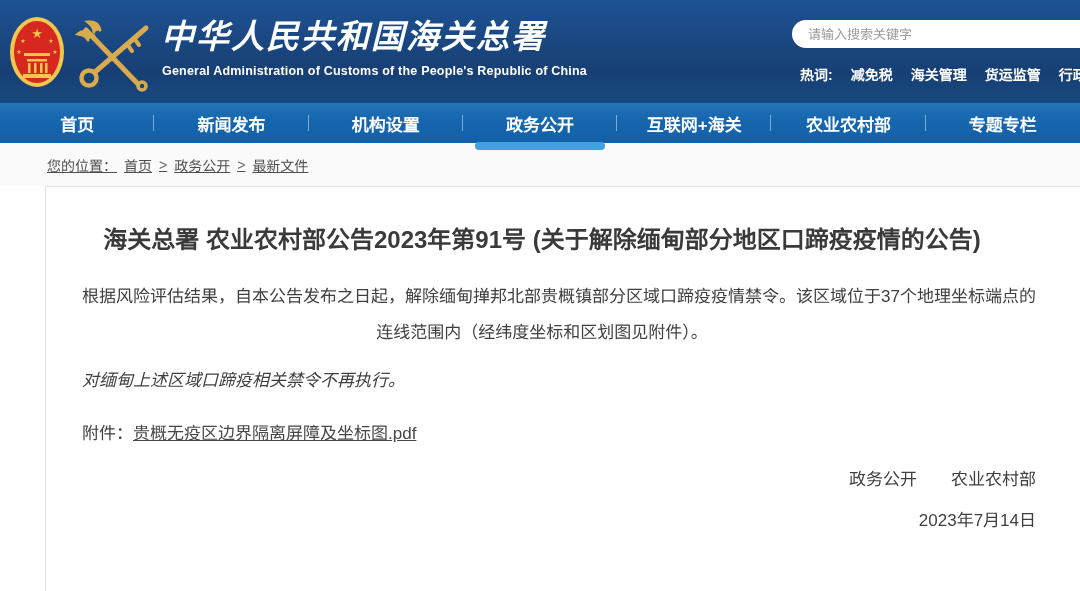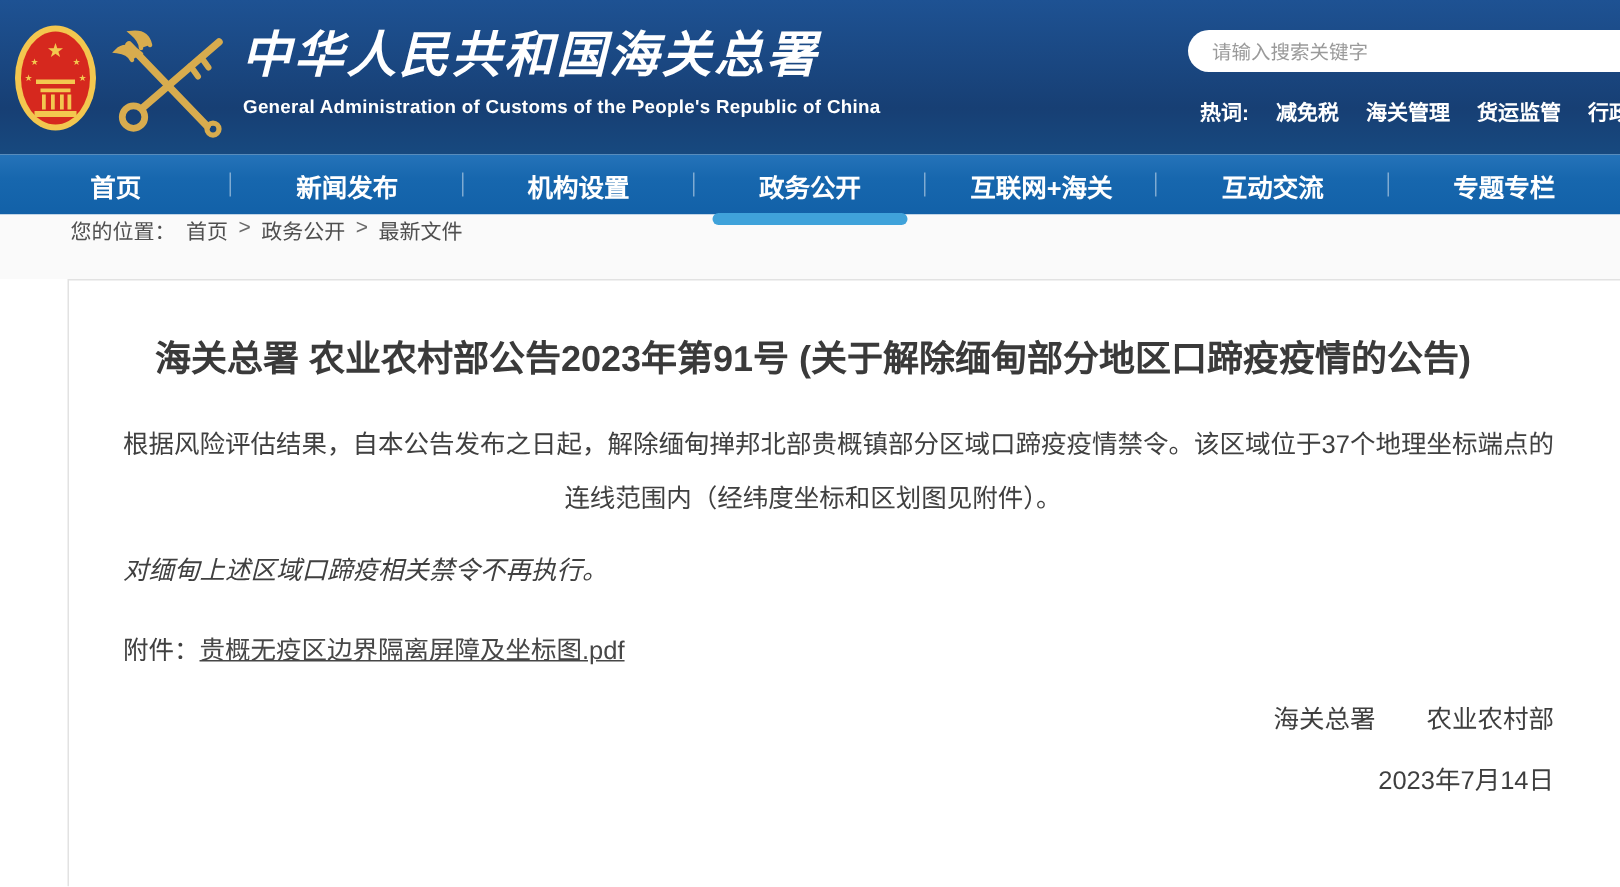--- a/index.html
+++ b/index.html
@@ -30,22 +30,22 @@
          background:linear-gradient(180deg,#2573b9 0%,#1767ae 40%,#1261a8 100%); }
   .nav-item { flex:1; position:relative; display:flex; align-items:center; justify-content:center;
               color:#fff; font-size:17px; font-weight:bold; cursor:pointer; white-space:nowrap; }
   .nav-item:not(:last-child)::after { content:""; position:absolute; right:0; top:12px;
               width:1px; height:16px; background:rgba(255,255,255,.45); }
   .nav-underline { position:absolute; left:50%; bottom:-7px; transform:translateX(-50%);
               width:130px; height:8px; background:#3fa2da; border-radius:4px; z-index:4; }
 
   
   .breadcrumb { position:absolute; left:0; top:143px; width:100%; height:43px;
-                background:#fafafa; display:flex; gap:7px;
-                padding-left:47px; font-size:14px; color:#4f4f4f; }
+                background:#fafafa; display:flex; align-items:center; gap:7px;
+                padding-left:47px; font-size:14px; color:#4f4f4f;text-decoration:underline; }
   .crumb-link { cursor:pointer; }
   .crumb-sep { color:#6a6a6a; }
 
   
   .content-box { position:absolute; left:45px; top:186px; width:1120px; height:470px;
                  background:#fff; border:1px solid #e2e2e2; }
   .doc { width:990px; padding-left:2px; }
   .doc-title { margin-top:25px; text-align:center; font-size:24px; line-height:55px;
                font-weight:bold; color:#3a3a3a; }
   .doc-p { font-size:17px; line-height:36px; color:#404040; text-indent:2em; }
@@ -109,21 +109,21 @@
 
   <div class="nav">
     <div class="nav-item">首页</div>
     <div class="nav-item">新闻发布</div>
     <div class="nav-item">机构设置</div>
     <div class="nav-item active">
       <span>政务公开</span>
       <div class="nav-underline"></div>
     </div>
     <div class="nav-item">互联网+海关</div>
-    <div class="nav-item">互动交流</div>
+    <div class="nav-item">农业农村部</div>
     <div class="nav-item">专题专栏</div>
   </div>
 
   <div class="breadcrumb">
     <span>您的位置：</span>
     <span class="crumb-link">首页</span>
     <span class="crumb-sep">&gt;</span>
     <span class="crumb-link">政务公开</span>
     <span class="crumb-sep">&gt;</span>
     <span class="crumb-link">最新文件</span>
@@ -133,18 +133,18 @@
     <div class="doc">
       <h1 class="doc-title">海关总署 农业农村部公告2023年第91号 (关于解除缅甸部分地区口蹄疫疫情的公告)</h1>
 
       <p class="doc-p p1">根据风险评估结果，自本公告发布之日起，解除缅甸掸邦北部贵概镇部分区域口蹄疫疫情禁令。该区域位于37个地理坐标端点的连线范围内（经纬度坐标和区划图见附件）。</p>
       <p class="doc-p p2">对缅甸上述区域口蹄疫相关禁令不再执行。</p>
 
       <p class="attachment">
         <span>附件：</span><span class="attachment-link">贵概无疫区边界隔离屏障及坐标图.pdf</span>
       </p>
 
-      <p class="signature">海关总署　　农业农村部</p>
+      <p class="signature">政务公开　　农业农村部</p>
       <p class="doc-date">2023年7月14日</p>
     </div>
   </div>
 
 </div>
 
 </body></html>

